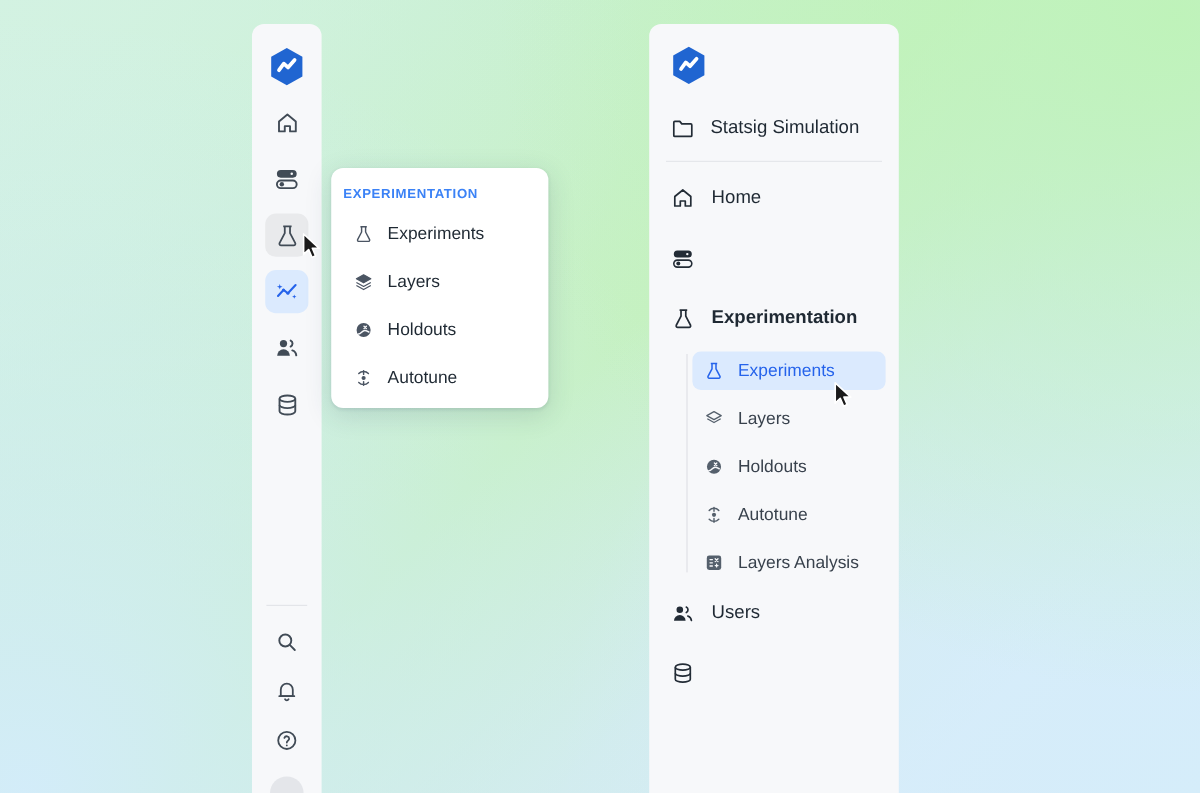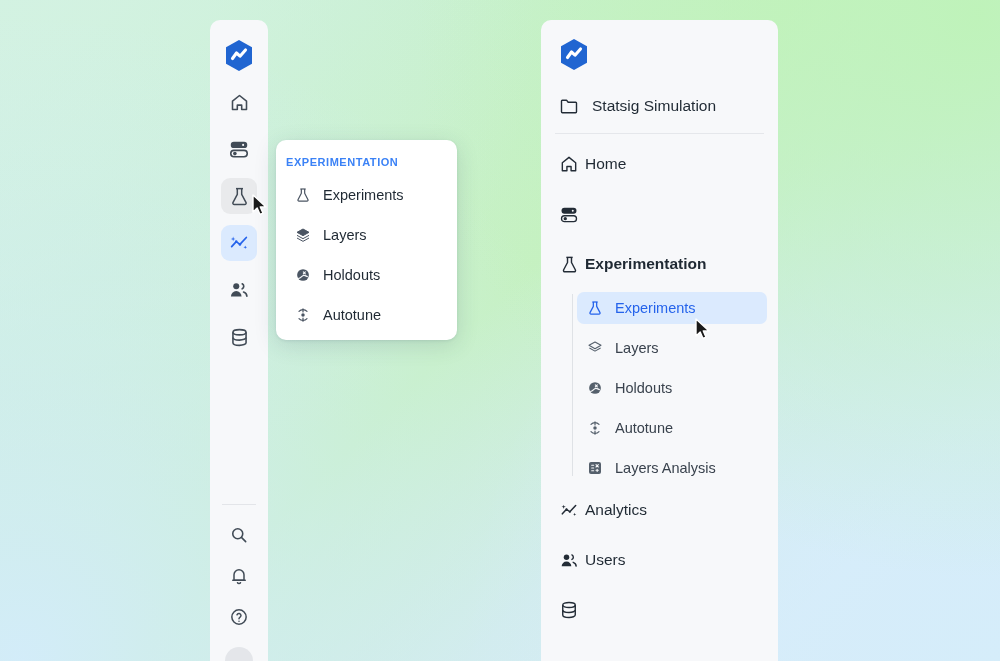--- a/index.html
+++ b/index.html
@@ -93,40 +93,40 @@
     color: #1f2933;
     font-size: 14.5px;
     margin-bottom: 10px;
   }
   .flyout-item .ic { color: #4b5563; display:flex; width:17px; height:17px; align-items:center; justify-content:center;}
 
   
   .panel {
     position: absolute;
     left: 541px; top: 20px;
-    width: 237px; height: 641px;
+    width: 208px; height: 641px;
     background: #f7f8fa;
     border-radius: 10px 10px 0 0;
     overflow: hidden;
   }
   .panel-logo { padding: 18px 0 0 18px; }
   .panel-project {
     display: flex; align-items: center; gap: 13px;
     padding: 18px 0 0 18px;
     height: 44px;
     color: #1f2933;
     font-size: 15.5px;
   }
   .panel-divider {
     height: 1px; background: #e5e7eb;
     margin: 14px 14px 0 14px;
   }
   .nav { padding-top: 12px; }
   .nav-item {
-    display: flex; align-items: center; gap: 6px;
+    display: flex; align-items: center; gap: 14px;
     height: 36px;
     margin: 0 10px 14px 10px;
     padding-left: 8px;
     border-radius: 7px;
     color: #1f2933;
     font-size: 15.5px;
   }
   .nav-item .ic { color: #232c36; display:flex; width:20px; height:20px; align-items:center; justify-content:center; flex: 0 0 20px;}
   .nav-item.bold { font-weight: bold; }
   .subnav {
@@ -397,32 +397,20 @@
             <path d="M7 8 H10 M7 12 H10 M7 16 H10" stroke="#f7f8fa" stroke-width="1.6" stroke-linecap="round"></path>
             <path d="M13.5 7 L17 10.5 M17 7 L13.5 10.5" stroke="#f7f8fa" stroke-width="1.6" stroke-linecap="round"></path>
             <path d="M13.5 15.5 H17 M15.25 13.8 V17.2" stroke="#f7f8fa" stroke-width="1.6" stroke-linecap="round"></path>
           </svg>
         </span>
         <span>Layers Analysis</span>
       </div>
 
     </div>
 
-    <div class="nav-item">
-      <span class="ic">
-        <svg width="21" height="21" viewBox="0 0 24 24" fill="none" stroke="currentColor" stroke-width="1.8" stroke-linecap="round" stroke-linejoin="round">
-          <path d="M4 16 L9 10.5 L13 13.5 L20 6"></path>
-          <circle cx="9" cy="10.5" r="1.3" fill="currentColor" stroke="none"></circle>
-          <circle cx="13" cy="13.5" r="1.3" fill="currentColor" stroke="none"></circle>
-          <path d="M5.6 5 L6.2 7 L8.2 7.6 L6.2 8.2 L5.6 10.2 L5 8.2 L3 7.6 L5 7 Z" fill="currentColor" stroke="none"></path>
-          <path d="M18.8 14.6 L19.3 16.1 L20.8 16.6 L19.3 17.1 L18.8 18.6 L18.3 17.1 L16.8 16.6 L18.3 16.1 Z" fill="currentColor" stroke="none"></path>
-        </svg>
-      </span>
-      <span>Analytics</span>
-    </div>
 
     <div class="nav-item">
       <span class="ic">
         <svg width="21" height="21" viewBox="0 0 24 24" fill="none" stroke="currentColor" stroke-width="1.7" stroke-linecap="round" stroke-linejoin="round">
           <circle cx="9" cy="8" r="3.3" fill="currentColor" stroke="none"></circle>
           <path d="M3.2 19 A5.8 5.8 0 0 1 14.8 19" fill="currentColor" stroke="none"></path>
           <path d="M15.5 5.3 A3 3 0 0 1 15.5 10.7"></path>
           <path d="M17 14.2 A5.2 5.2 0 0 1 20.6 18.7"></path>
         </svg>
       </span>

